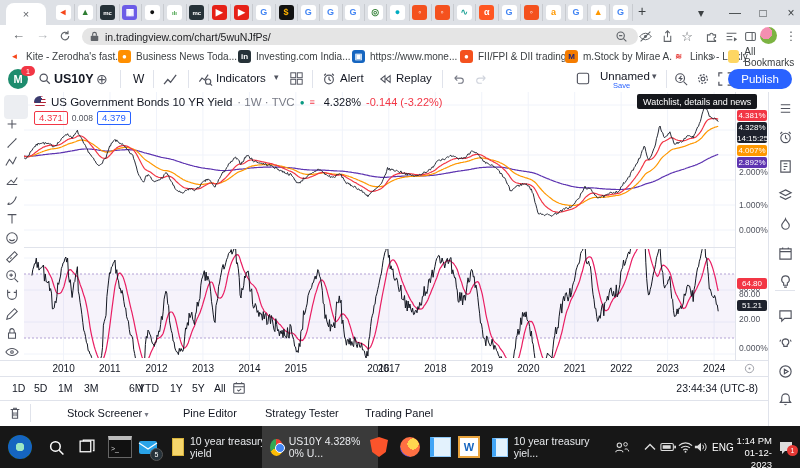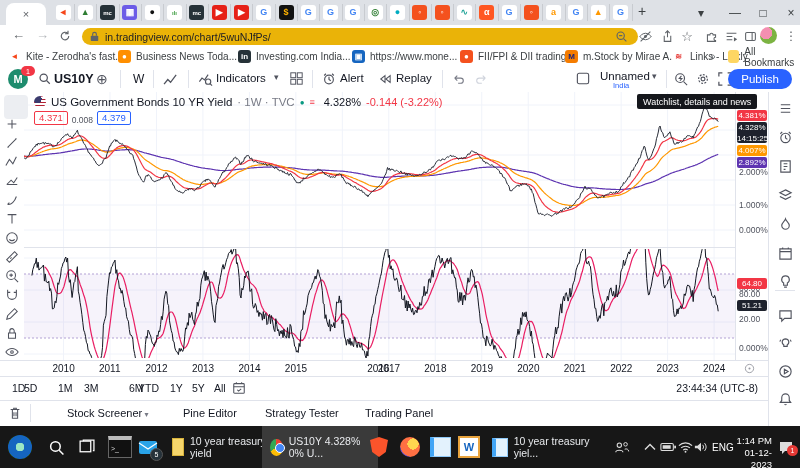--- a/index.html
+++ b/index.html
@@ -8,21 +8,21 @@
   
   #tabstrip{left:0;top:0;width:800px;height:25px;background:#dee1e6;}
   #active-tab{left:6px;top:3px;width:40px;height:22px;background:#fff;border-radius:8px 8px 0 0;
     display:flex;align-items:center;justify-content:center;color:#5f6368;font-size:11px;}
   .favtab{top:4px;width:22px;height:17px;display:flex;align-items:center;justify-content:center;border-right:1px solid #c8cbd0;}
   .favico{width:15px;height:15px;border-radius:3px;display:flex;align-items:center;justify-content:center;
     font-size:9px;font-weight:bold;line-height:1;}
   .winctl{top:0;height:25px;width:26px;display:flex;align-items:center;justify-content:center;color:#3c4043;font-size:12px;}
   #urlrow{left:0;top:25px;width:800px;height:22px;background:#fff;}
   .navic{top:2px;color:#5f6368;font-size:13px;}
-  #urlpill{left:82px;top:3px;width:548px;height:17px;background:#eab308;border-radius:9px;
+  #urlpill{left:82px;top:3px;width:548px;height:17px;background:#e5e5e5;border-radius:9px;
     display:flex;align-items:center;padding-left:8px;gap:6px;}
   #urltext{font-size:10.5px;color:#202124;}
   .uic{display:flex;align-items:center;justify-content:center;width:18px;height:18px;top:2px;color:#5f6368;}
   #avatar{left:760px;top:2px;width:17px;height:17px;border-radius:50%;
     background:radial-gradient(circle at 35% 35%,#f48fb1 0 40%,#7cb342 41% 100%);}
   #bookmarks{left:0;top:47px;width:800px;height:19px;background:#fff;border-bottom:1px solid #e4e6e8;}
   .bm{top:2px;height:15px;display:flex;align-items:center;gap:5px;font-size:10px;color:#3c4043;}
   .bmico{width:13px;height:13px;border-radius:3px;display:flex;align-items:center;justify-content:center;font-size:8px;font-weight:bold;}
   
   #tvheader{left:0;top:66px;width:800px;height:26px;background:#fff;border-bottom:1px solid #dadde0;}
@@ -46,21 +46,21 @@
   .sbi{left:7px;width:19px;height:19px;display:flex;align-items:center;justify-content:center;color:#50535e;}
   #sb-active{left:4px;top:95px;width:24px;height:24px;background:#eceef2;border-radius:4px;}
   #tooltip{left:637px;top:94px;height:15px;background:#15171c;color:#fff;font-size:9px;border-radius:2px;
     display:flex;align-items:center;padding:0 6px;z-index:30;white-space:nowrap;}
   
   #legend{left:10px;top:4px;z-index:5;}
   #lg1{display:flex;align-items:center;gap:5px;font-size:11.5px;color:#131722;}
   #flag{width:12px;height:12px;border-radius:50%;
     background:radial-gradient(circle at 28% 25%,#3c3b6e 0 34%,rgba(0,0,0,0) 35%),
     repeating-linear-gradient(#b22234 0 1.5px,#fff 1.5px 3px);}
-  #lg2{display:flex;align-items:flex-end;gap:4px;margin-top:3px;font-size:9.5px;color:#131722;}
+  #lg2{display:flex;align-items:center;gap:4px;margin-top:3px;font-size:9.5px;color:#131722;}
   .qbox{border:1px solid;border-radius:2px;padding:0 4px;line-height:12px;}
   #lg3{margin-top:3px;font-size:9.5px;color:#131722;display:flex;gap:5px;}
   
   #timeaxis{left:0;top:360px;width:768px;height:16px;background:#fff;border-top:1px solid #e0e3eb;}
   .yr{top:2px;font-size:10px;color:#131722;}
   #tfbar{left:0;top:376px;width:768px;height:24px;background:#fff;border-top:1px solid #e0e3eb;}
   .tf{top:5px;font-size:10.5px;color:#131722;}
   #clock{right:10px;top:5px;font-size:10.5px;color:#131722;position:absolute;}
   #footer{left:0;top:400px;width:768px;height:26px;background:#fff;border-top:1px solid #e0e3eb;}
   .ftab{top:6px;font-size:11px;color:#131722;margin-left:23px;}
@@ -323,21 +323,21 @@
         <path d="M13 6H6a3 3 0 0 0 0 6h3M13 6l-3-3M13 6l-3 3" fill="none" stroke="#cfd3dc" stroke-width="1.3"></path>
       </svg>
   </div>
   <div class="abs tvi" style="left:576px;top:6px;">
     <svg width="14" height="13" viewBox="0 0 16 15">
         <rect x="1.5" y="1.5" width="13" height="12" rx="2" fill="none" stroke="#50535e" stroke-width="1.3"></rect>
       </svg>
   </div>
   <div class="abs tvt" style="left:600px;top:4px;">Unnamed</div>
   <div class="abs tvi" style="left:652px;top:5px;font-size:9px;">▾</div>
-  <div class="abs" style="left:613px;top:15px;font-size:7.5px;color:#2962ff;">India</div>
+  <div class="abs" style="left:613px;top:15px;font-size:7.5px;color:#2962ff;">Save</div>
   <div class="sep abs" style="left:666px;"></div>
   <div class="abs tvi" style="left:674px;top:6px;">
     <svg width="14" height="14" viewBox="0 0 16 16">
         <circle cx="7" cy="7" r="5" fill="none" stroke="#50535e" stroke-width="1.3"></circle>
         <path d="M11 11l4 4M8.5 4.5L6 7.5h3L6.8 10" fill="none" stroke="#50535e" stroke-width="1.2"></path>
       </svg>
   </div>
   <div class="abs tvi" style="left:696px;top:6px;">
     <svg width="14" height="14" viewBox="0 0 16 16">
         <circle cx="8" cy="8" r="2.2" fill="none" stroke="#50535e" stroke-width="1.3"></circle>
@@ -624,21 +624,21 @@
 
 <div id="tfbar" class="abs">
   <div class="abs" style="left:232px;top:4px;">
     <svg width="14" height="14" viewBox="0 0 16 16">
         <rect x="2" y="3" width="12" height="11" rx="1" fill="none" stroke="#50535e" stroke-width="1.2"></rect>
         <path d="M2 6.5h12M5 3V1.5M11 3V1.5M6 10l1.5 1.5L10.5 9" fill="none" stroke="#50535e" stroke-width="1.2"></path>
       </svg>
   </div>
   <div id="clock">23:44:34 (UTC-8)</div>
 <div class="tf" style="left: 12px; position: absolute;">1D</div>
-    <div class="tf" style="left: 24px; position: absolute;">5D</div>
+    <div class="tf" style="left: 34px; position: absolute;">5D</div>
     <div class="tf" style="left: 58px; position: absolute;">1M</div>
     <div class="tf" style="left: 84px; position: absolute;">3M</div>
     <div class="tf" style="left: 98px; position: absolute; padding-left: 31px;">6M</div>
     <div class="tf" style="left: 138px; position: absolute;">YTD</div>
     <div class="tf" style="left: 170px; position: absolute;">1Y</div>
     <div class="tf" style="left: 192px; position: absolute;">5Y</div>
     <div class="tf" style="left: 214px; position: absolute;">All</div>
   </div>
 
 <div id="footer" class="abs">

